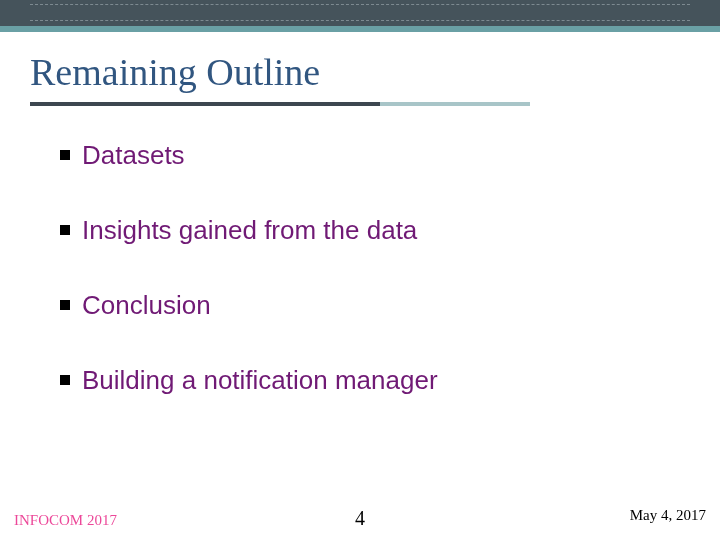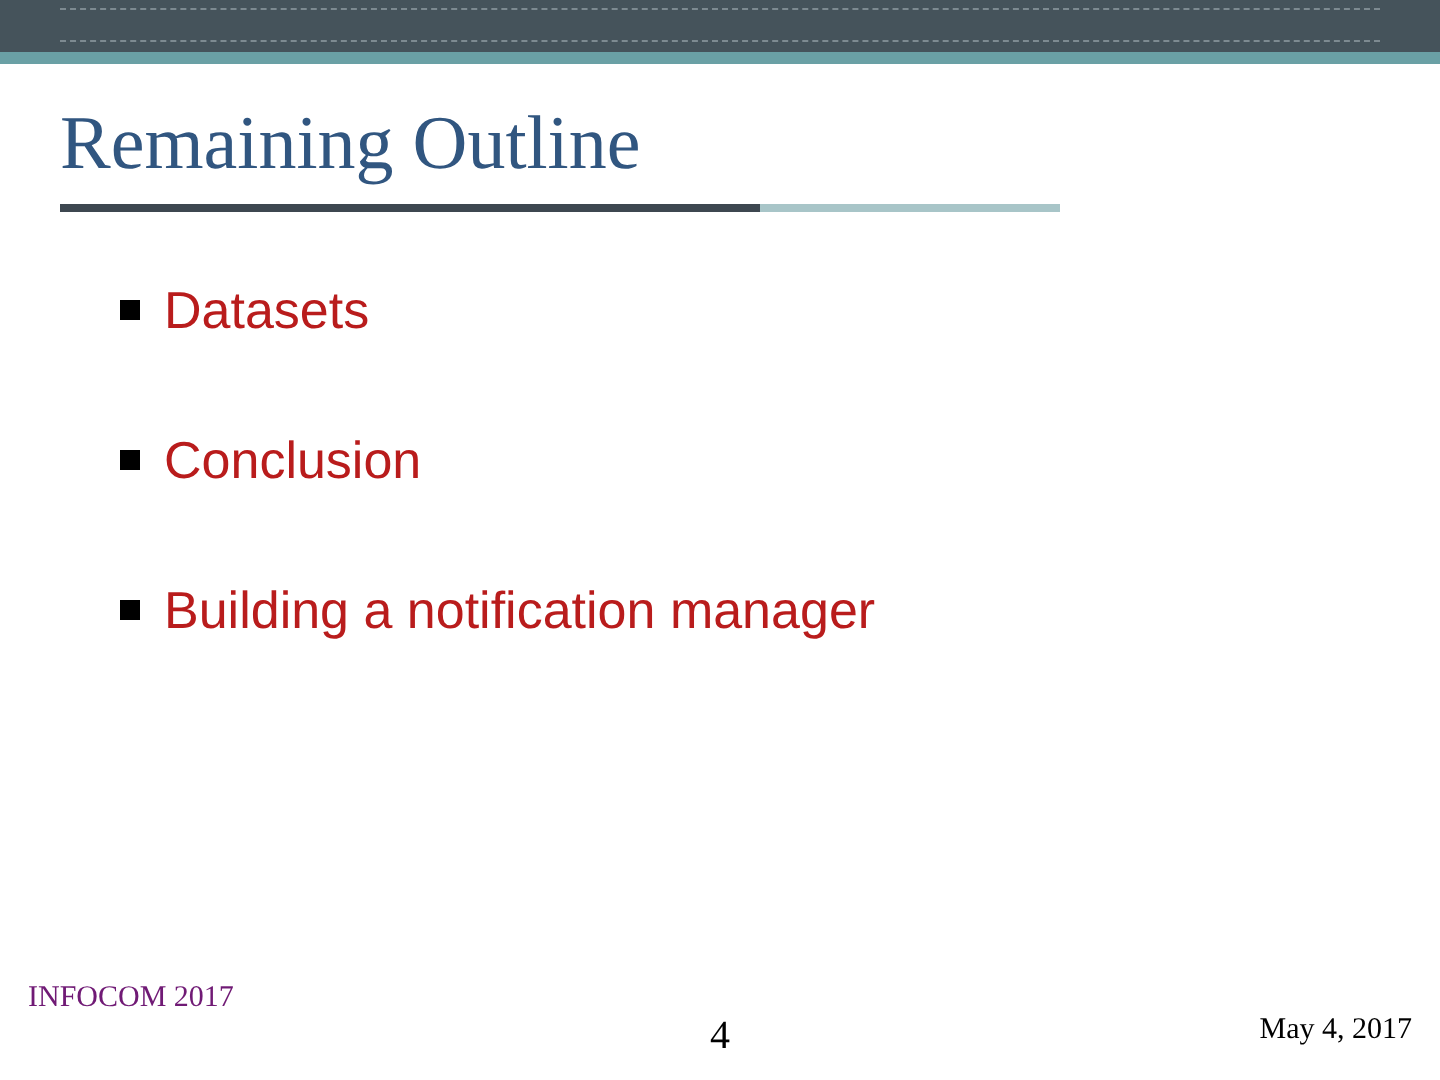--- a/index.html
+++ b/index.html
@@ -32,43 +32,43 @@
 
   .bullets {
     position: absolute;
     top: 140px;
     left: 60px;
     right: 60px;
   }
   .bullets li {
     list-style: none;
     font-size: 26px;
-    color: #b91c1c;
+    color: #701a75;
     margin-bottom: 44px;
     font-family: Arial, Helvetica, sans-serif;
     position: relative;
     padding-left: 22px;
   }
   .bullets li::before {
     content: "";
     position: absolute;
     left: 0;
     top: 10px;
     width: 10px;
     height: 10px;
     background: #000;
   }
 
   .footer-left {
     position: absolute;
-    bottom: 32px;
+    bottom: 11px;
     left: 14px;
     font-family: "Times New Roman", Times, serif;
     font-size: 15px;
-    color: #701a75;
+    color: #ec4899;
   }
   .footer-center {
     position: absolute;
     bottom: 10px;
     left: 50%;
     transform: translateX(-50%);
     font-family: "Times New Roman", Times, serif;
     font-size: 20px;
     color: #000;
   }
@@ -95,20 +95,21 @@
 
   <div class="title">Remaining Outline</div>
 
   <div class="title-rule-wrap">
     <div class="title-rule-dark"></div>
     <div class="title-rule-teal"></div>
   </div>
 
   <ul class="bullets">
     <li><span>Datasets</span></li>
+    <li><span>Insights gained from the data</span></li>
     <li><span>Conclusion</span></li>
     <li><span>Building a notification manager</span></li>
   </ul>
 
   <div class="footer-left">INFOCOM 2017</div>
   <div class="footer-center">4</div>
   <div class="footer-right">May 4, 2017</div>
 
 </div>
 

